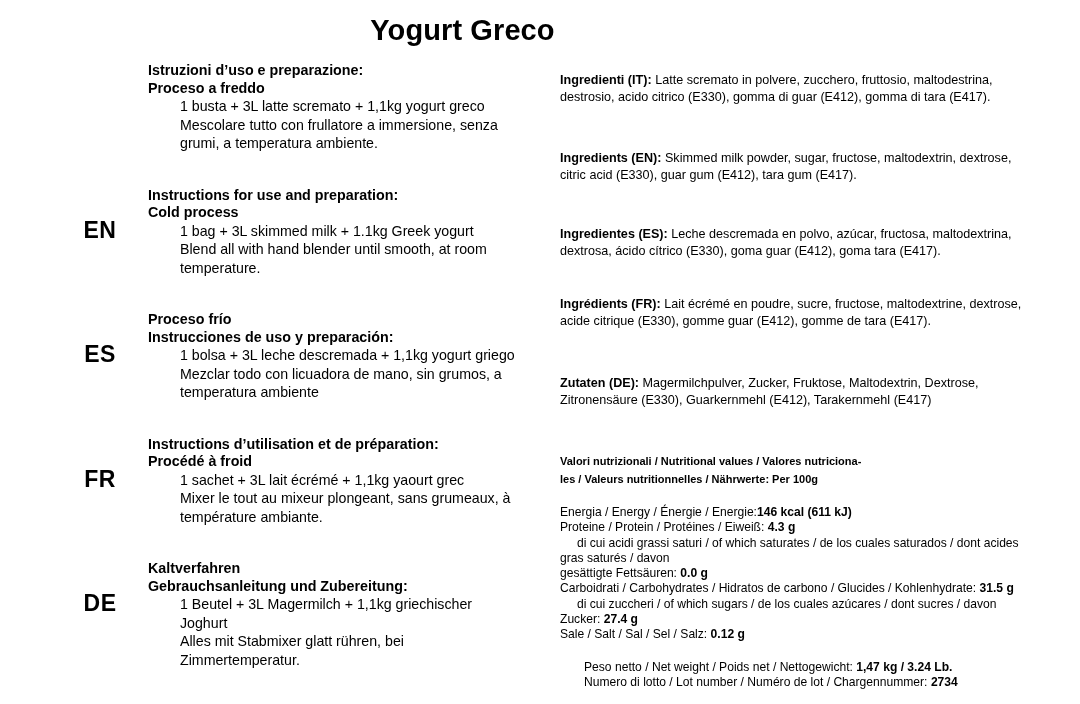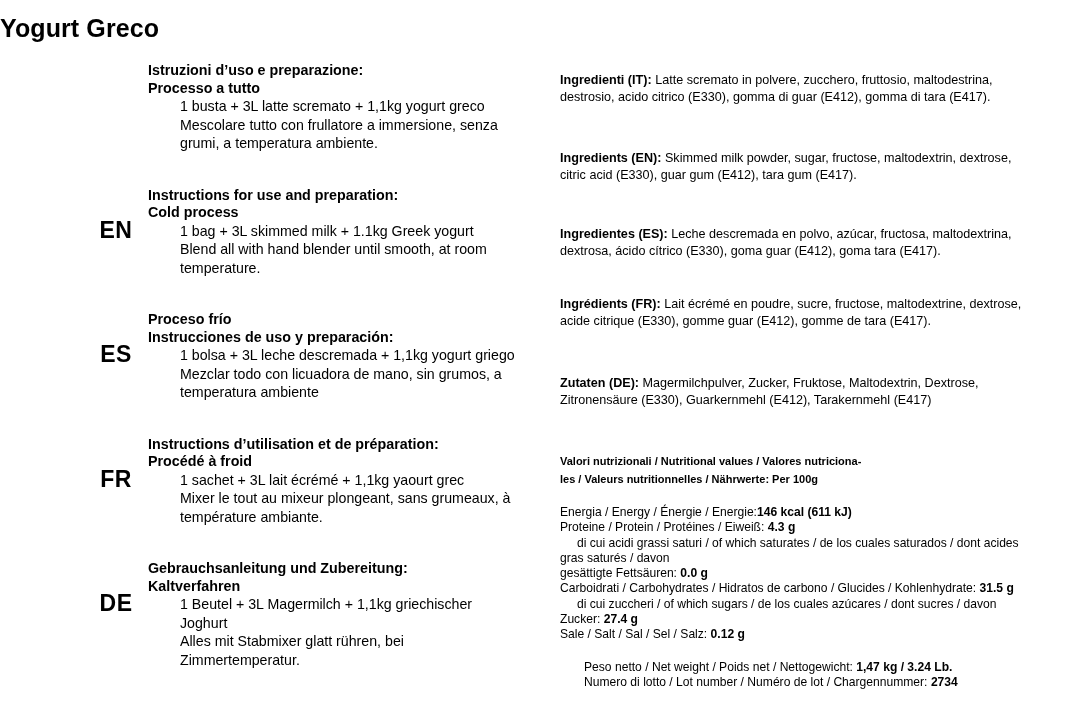--- a/index.html
+++ b/index.html
@@ -22,21 +22,22 @@
     overflow: hidden;
     background: #ffffff;
   }
 
   
   .title {
     position: absolute;
     top: 14px;
     left: 0;
     width: 925px;
-    font-size: 25px;
+    text-align: center;
+    font-size: 29px;
     font-weight: bold;
     letter-spacing: 0.1px;
   }
 
   
   .col-left {
     position: absolute;
     top: 62px;
     left: 62px;
     width: 455px;
@@ -52,21 +53,21 @@
   .instr-block {
     position: relative;
     display: block;
     margin-bottom: 34px;
     min-height: 80px;
   }
   .instr-block:last-child { margin-bottom: 0; }
 
   .lang-tag {
     position: absolute;
-    left: 16px;
+    left: 0;
     width: 76px;
     text-align: center;
     font-size: 23px;
     font-weight: bold;
     letter-spacing: 0.5px;
   }
   .lang-tag.mid { top: 30px; }
 
   .instr-body {
     margin-left: 86px;
@@ -127,21 +128,21 @@
 <div id="label">
 
   <div class="title">Yogurt Greco</div>
 
   <div class="col-left">
 
     <div class="instr-block">
       <div class="lang-tag mid"></div>
       <div class="instr-body">
         <div class="instr-head">Istruzioni d’uso e preparazione:</div>
-        <div class="instr-head">Processo a tutto</div>
+        <div class="instr-head">Proceso a freddo</div>
         <div class="instr-lines">1 busta + 3L latte scremato + 1,1kg yogurt greco</div>
         <div class="instr-lines">Mescolare tutto con frullatore a immersione, senza</div>
         <div class="instr-lines">grumi, a temperatura ambiente.</div>
       </div>
     </div>
 
     <div class="instr-block">
       <div class="lang-tag mid">EN</div>
       <div class="instr-body">
         <div class="instr-head">Instructions for use and preparation:</div>
@@ -170,22 +171,22 @@
         <div class="instr-head">Procédé à froid</div>
         <div class="instr-lines">1 sachet + 3L lait écrémé + 1,1kg yaourt grec</div>
         <div class="instr-lines">Mixer le tout au mixeur plongeant, sans grumeaux, à</div>
         <div class="instr-lines">température ambiante.</div>
       </div>
     </div>
 
     <div class="instr-block">
       <div class="lang-tag mid">DE</div>
       <div class="instr-body">
+        <div class="instr-head">Kaltverfahren</div>
         <div class="instr-head">Gebrauchsanleitung und Zubereitung:</div>
-        <div class="instr-head">Kaltverfahren</div>
         <div class="instr-lines">1 Beutel + 3L Magermilch + 1,1kg griechischer Joghurt</div>
         <div class="instr-lines">Alles mit Stabmixer glatt rühren, bei Zimmertemperatur.</div>
       </div>
     </div>
 
   </div>
 
   <div class="col-right">
 
     <div class="ingr ingr-it"><b>Ingredienti (IT):</b><span> Latte scremato in polvere, zucchero, fruttosio, maltodestrina, destrosio, acido citrico (E330), gomma di guar (E412), gomma di tara (E417).</span></div>

